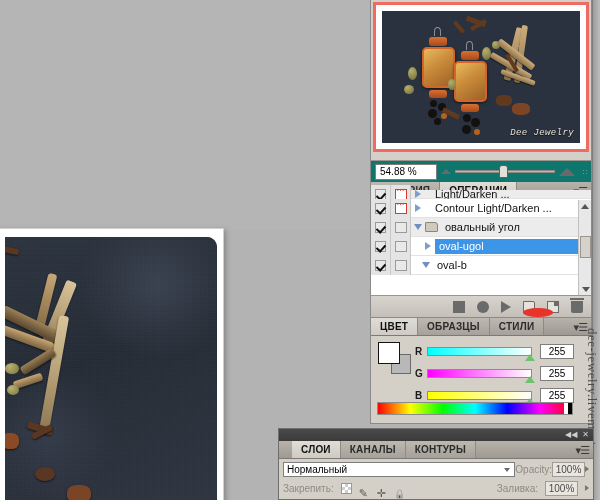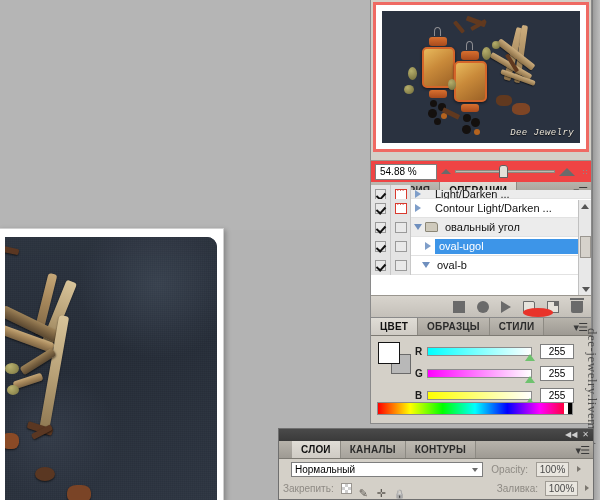--- a/index.html
+++ b/index.html
@@ -100,21 +100,21 @@
   #thumb-watermark {
     position:absolute; right:6px; bottom:5px;
     font-family:Liberation Mono, monospace;
     font-size:9px; color:#e9e3d6; letter-spacing:.4px;
     text-shadow:0 1px 1px rgba(0,0,0,.8); font-style:italic;
   }
 
   
   #zoom-bar {
     position:absolute; left:0; top:160px; width:222px; height:22px;
-    background:#ef4444; border-left:1px solid #8a8a8a; border-right:1px solid #8a8a8a;
+    background:#0f766e; border-left:1px solid #8a8a8a; border-right:1px solid #8a8a8a;
     border-top:1px solid #9a968f;
     display:flex; align-items:center;
   }
   #zoom-value {
     width:62px; height:16px; margin-left:4px; background:#fff;
     border:1px solid #7e7e7e; font-size:10px; line-height:14px;
     padding-left:4px; color:#000;
   }
   .tri-small, .tri-big {
     width:0; height:0; border-style:solid; margin:0 4px;
@@ -268,21 +268,21 @@
   #layers-titlebar {
     height:12px; background:linear-gradient(180deg,#4a4a4a,#3a3a3a);
     display:flex; align-items:center; justify-content:flex-end; padding-right:4px; gap:5px;
   }
   .tb-ic { font-size:8px; color:#cfcfcf; line-height:10px; }
   #layers-tabs {
     height:18px; display:flex; background:linear-gradient(180deg,#b7b3ab,#9e9a93);
     border-bottom:1px solid #7d7a73; position:relative;padding-left:13px;
   }
   #blend-row {
-    height:20px; display:flex; align-items:center; padding:0 12px; gap:8px;
+    height:20px; display:flex; align-items:center; padding:0 4px; gap:0;
   }
   #blend-select {
     flex:1; height:15px; background:#fff; border:1px solid #7e7e7e;
     font-size:10px; line-height:13px; padding-left:3px; color:#000; position:relative;
   }
   #blend-caret {
     position:absolute; right:4px; top:5px; width:0;height:0;border-style:solid;
     border-width:4px 3.5px 0 3.5px; border-color:#6b6b6b transparent transparent transparent;
   }
   .dim-label { font-size:10px; color:#8e8a84; }

